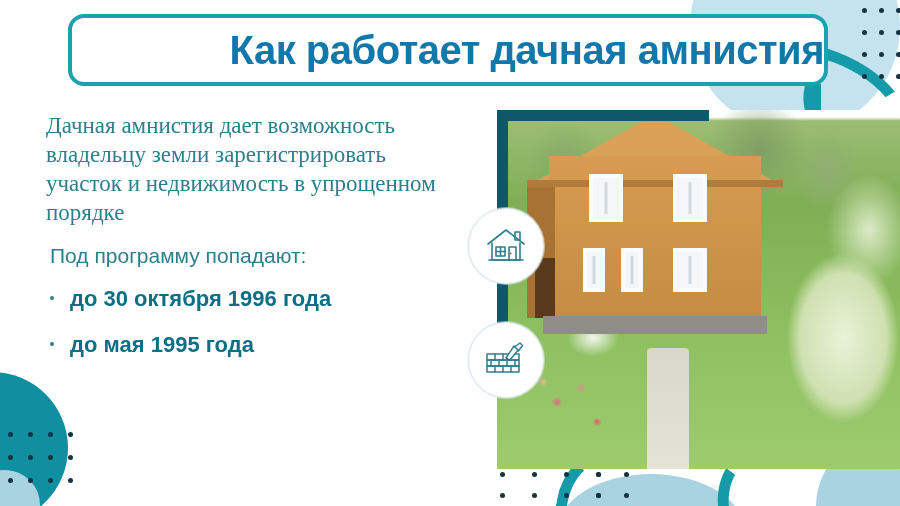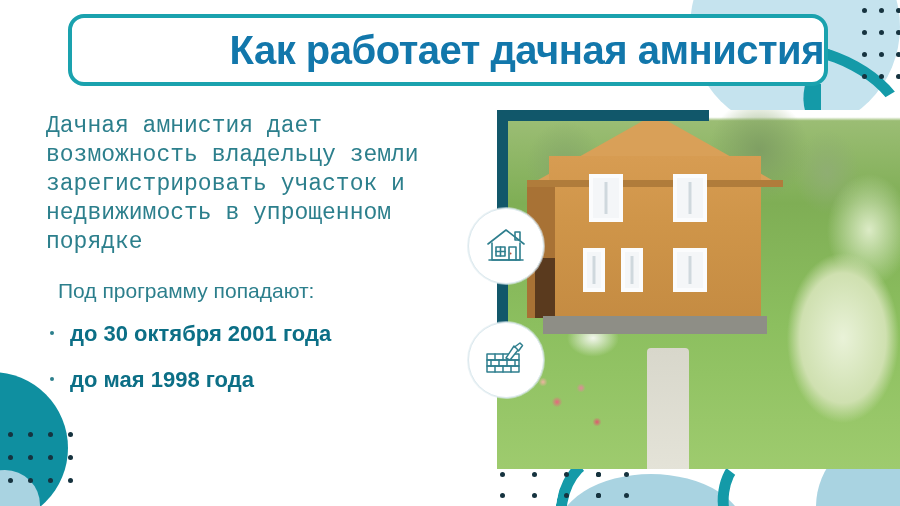--- a/index.html
+++ b/index.html
@@ -150,27 +150,27 @@
   
   .left-col {
     position: absolute;
     left: 46px; top: 112px;
     width: 420px;
   }
   .intro {
     color: #2c7f8c;
     font-size: 23px;
     line-height: 1.26;
-    margin: 0 0 22px 0;
-    font-family: Liberation Mono, monospace;
+    margin: 0 0 16px 0;
+    font-family: Liberation Serif, serif;
   }
   .subhead {
     color: #2c7f8c;
     font-size: 21px;
-    margin: 0 0 18px 12px;
+    margin: 0 0 18px 4px;
     font-family: "Liberation Sans", sans-serif;
   }
   .bullet-list { margin: 0; padding: 0; list-style: none; }
   .bullet-item {
     position: relative;
     padding-left: 24px;
     margin-bottom: 20px;
   }
   .bullet-mark {
     position: absolute;
@@ -393,25 +393,25 @@
   <div class="title-box">
     <span class="title-text">Как работает дачная амнистия</span>
   </div>
 
   <div class="left-col">
     <p class="intro">Дачная амнистия дает возможность владельцу земли зарегистрировать участок и недвижимость в упрощенном порядке</p>
     <p class="subhead">Под программу попадают:</p>
     <ul class="bullet-list">
       <li class="bullet-item">
         <span class="bullet-mark"></span>
-        <span class="bullet-date">до 30 октября 2001 года</span>
+        <span class="bullet-date">до 30 октября 1996 года</span>
       </li>
       <li class="bullet-item">
         <span class="bullet-mark"></span>
-        <span class="bullet-date">до мая 1998 года</span>
+        <span class="bullet-date">до мая 1995 года</span>
       </li>
     </ul>
   </div>
 
   <div class="photo-frame">
     <div class="photo">
       <div class="house-roof"></div>
       <div class="house"></div>
       <div class="house-side"></div>
       <div class="house-roof-edge"></div>

